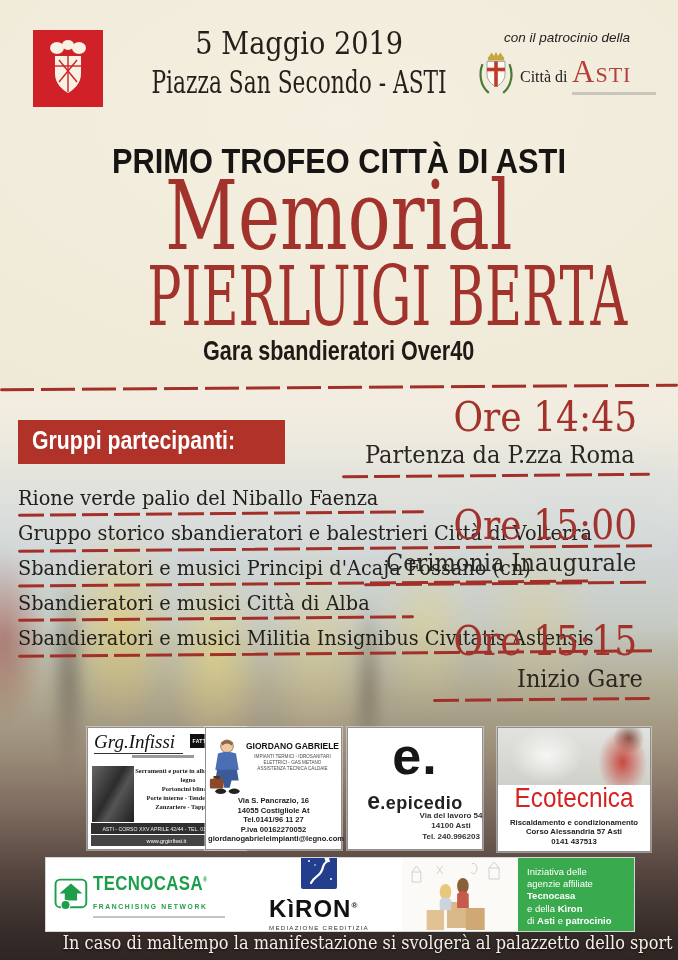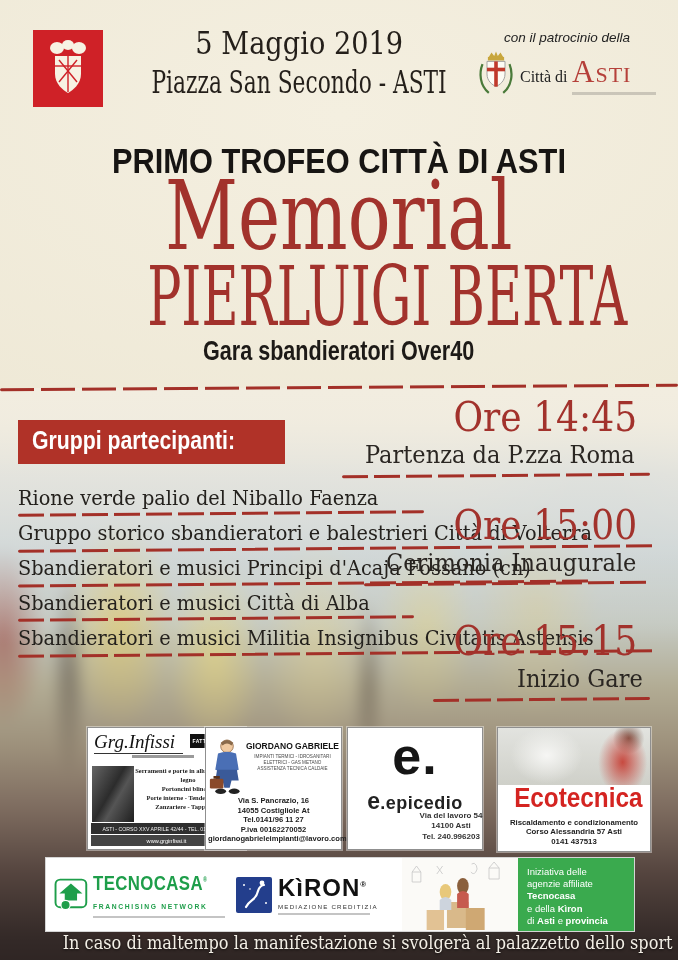--- a/index.html
+++ b/index.html
@@ -112,33 +112,33 @@
   .epi-name .r{font-size:18px;font-weight:700;letter-spacing:.5px;}
   .epi-addr{position:absolute;left:0;width:100%;bottom:7px;text-align:center;
     font-size:8px;font-weight:700;color:#333;line-height:10.5px;padding-left:36px;}
   
   .eco-photo{position:absolute;left:0;top:0;width:100%;height:57px;
     background:
       radial-gradient(34px 46px at 82% 60%, rgba(198,58,48,.9), rgba(198,58,48,0) 72%),
       radial-gradient(22px 22px at 86% 18%, rgba(122,84,70,.95), transparent 72%),
       radial-gradient(46px 36px at 32% 48%, #f6f6f4, transparent 78%),
       linear-gradient(#e2e3df,#cfd0c9);}
-  .eco-name{position:absolute;left:0;width:100%;top:55px;text-align:right;
-    font-size:27px;font-weight:700;color:#d42421;white-space:nowrap;}
+  .eco-name{position:absolute;left:0;width:100%;top:55px;text-align:center;
+    font-size:27px;font-weight:400;color:#d42421;white-space:nowrap;}
   .eco-addr{position:absolute;left:0;width:100%;bottom:4px;text-align:center;
     font-size:7.8px;font-weight:700;color:#222;line-height:9.8px;}
   
   .band{position:absolute;left:45px;top:857px;width:588px;height:73px;background:#fff;
     border:1px solid #d5d5d5;display:flex;align-items:center;overflow:hidden;}
   .tc-logo{width:182px;display:flex;align-items:center;gap:5px;padding-left:8px;}
   .tc-name{font-size:21px;font-weight:800;color:#1e9e4a;letter-spacing:.5px;white-space:nowrap;}
   .tc-reg{font-size:7px;vertical-align:super;color:#1e9e4a;}
   .tc-sub{font-size:7.5px;font-weight:700;color:#1e9e4a;letter-spacing:1.8px;margin-top:1px;white-space:nowrap;}
   .micro{height:2.5px;background:#b5b5b5;opacity:.8;margin-top:3px;width:92%;}
-  .ki-logo{width:166px;display:flex;align-items:center;gap:6px;}
+  .ki-logo{width:166px;display:flex;align-items:center;gap:6px;flex-direction:column;}
   .ki-name{font-size:24px;font-weight:700;color:#111;letter-spacing:1px;white-space:nowrap;}
   .ki-reg{font-size:8px;vertical-align:super;color:#111;}
   .ki-sub{font-size:6.2px;color:#333;letter-spacing:1.2px;margin-top:1px;white-space:nowrap;}
   .couple{flex:1;height:100%;position:relative;background:#fbfaf7;overflow:hidden;}
   .gbox{width:116px;height:100%;background:#3aaa4e;color:#fff;box-sizing:border-box;
     padding:8px 9px;font-size:9.5px;line-height:12.2px;}
   .gbox b{font-weight:800;}
   
   .bottom-note{position:absolute;left:0;width:678px;top:930px;text-align:center;color:#f3efe6;
     font-size:19px;line-height:24px;white-space:nowrap;text-shadow:0 1px 3px rgba(0,0,0,.7);}
@@ -297,21 +297,21 @@
     <div class="gio-lines">
       <div>IMPIANTI TERMICI - IDROSANITARI</div>
       <div>ELETTRICI - GAS METANO</div>
       <div>ASSISTENZA TECNICA CALDAIE</div>
     </div>
     <div class="gio-addr">
       <div>Via S. Pancrazio, 16</div>
       <div>14055 Costigliole At</div>
       <div>Tel.0141/96 11 27</div>
       <div>P.iva 00162270052</div>
-      <div>giordanogabrieleimpianti@lavoro.com</div>
+      <div>giordanogabrieleimpianti@legno.com</div>
     </div>
   </div>
 
   <div class="card c3">
     <div class="epi-logo">e.</div>
     <div class="epi-name">
       <span class="b">e</span><span class="r">.epicedio</span>
     </div>
     <div class="epi-addr">
       <div>Via del lavoro 54</div>
@@ -379,21 +379,21 @@
         <path d="M52 42 q8 -6 16 0 v10 h-16 z" fill="#cdd4dd"></path>
         <circle cx="84" cy="28" r="8" fill="#8a5f3c"></circle>
         <path d="M76 36 q8 -6 16 0 v14 h-16 z" fill="#c65a4e"></path>
       </svg>
     </div>
     <div class="gbox">
       <div><span>Iniziativa delle</span></div>
       <div><span>agenzie affiliate</span></div>
       <div><b>Tecnocasa</b></div>
       <div><span>e della</span> <b>Kìron</b></div>
-      <div><span>di</span> <b>Asti</b> <span>e</span> <b>provincia</b></div>
+      <div><span>di</span> <b>Asti</b> <span>e</span> <b>patrocinio</b></div>
     </div>
   </div>
 
   <div class="bottom-note serif">
     <span class="cx s85">In caso di maltempo la manifestazione si svolgerà al palazzetto dello sport in via Gerbi</span>
   </div>
 
 </div>
 
 </body></html>

